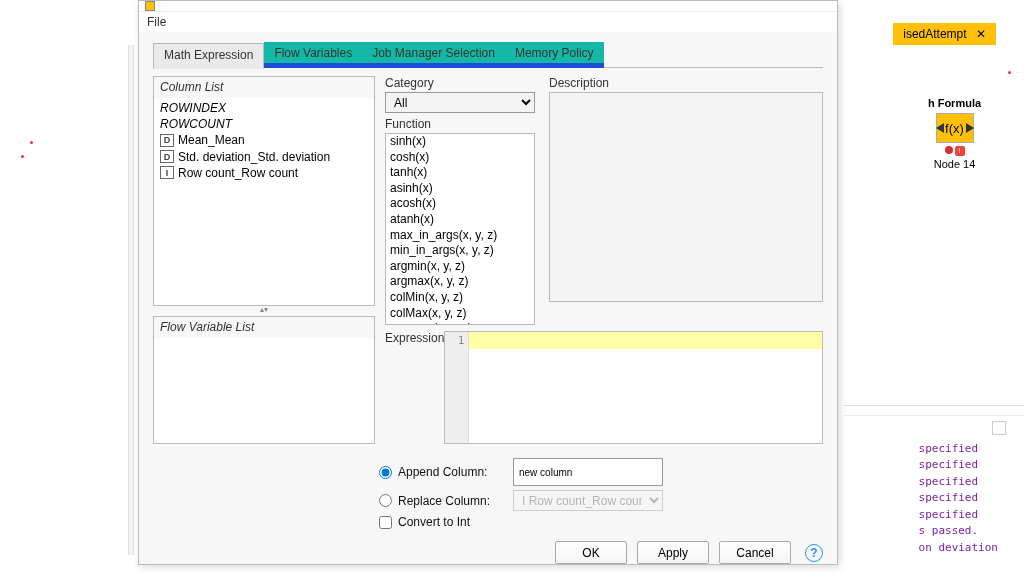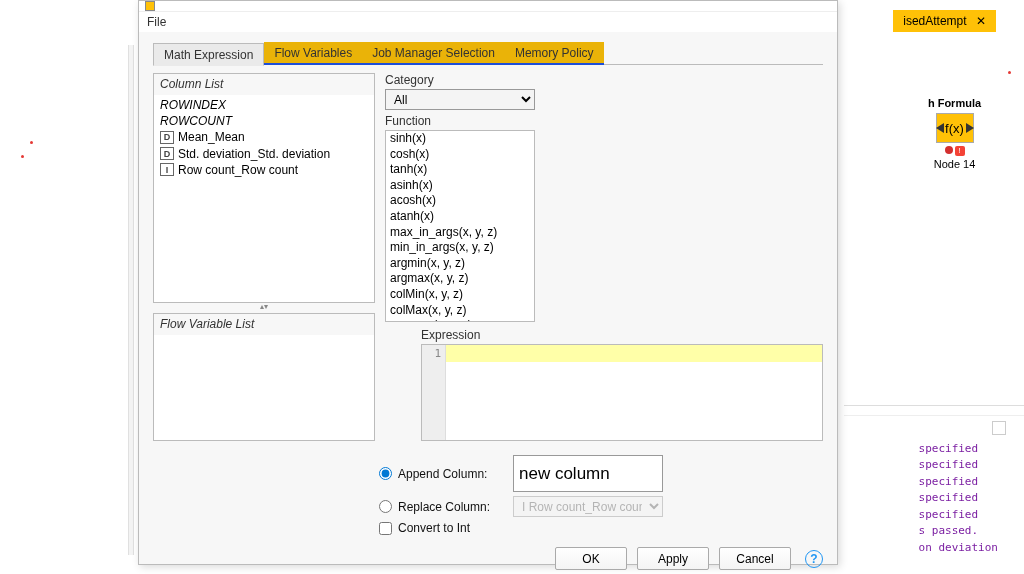--- a/index.html
+++ b/index.html
@@ -1,19 +1,19 @@
 <!DOCTYPE html>
 <html><head>
   <meta charset="utf-8">
   <style>
     * { box-sizing: border-box; margin: 0; padding: 0; }
     body { font-family: "Segoe UI", Tahoma, sans-serif; font-size: 12px; background: #fff; width: 1024px; height: 574px; overflow: hidden; position: relative; }
     
     
-    .bg-tab { position: absolute; top: 10px; right: 28px; background: #ffc107; color: #000; padding: 4px 10px; font-size: 12px; }
+    .bg-tab { position: absolute; top: 23px; right: 28px; background: #ffc107; color: #000; padding: 4px 10px; font-size: 12px; }
     .bg-tab .close { margin-left: 6px; }
     .bg-node { position: absolute; top: 97px; right: 32px; width: 75px; text-align: center; font-size: 11px; }
     .bg-node-title { font-weight: bold; margin-bottom: 4px; }
     .bg-node-icon { width: 38px; height: 30px; background: #ffc107; border: 1px solid #aaa; margin: 2px auto; display: flex; align-items: center; justify-content: center; position: relative; font-size: 13px; }
     .bg-node-icon::before, .bg-node-icon::after { content: ''; position: absolute; width: 8px; height: 0; border-top: 5px solid transparent; border-bottom: 5px solid transparent; }
     .bg-node-icon::before { left: -9px; border-right: 8px solid #333; }
     .bg-node-icon::after { right: -9px; border-left: 8px solid #333; }
     .bg-node-status { margin: 3px auto 2px; display: flex; justify-content: center; gap: 2px; }
     .bg-node-status span { width: 8px; height: 8px; border-radius: 50%; }
     .bg-node-status .red { background: #d32f2f; }
@@ -23,21 +23,21 @@
     .sep-line { position: absolute; top: 405px; right: 0; width: 180px; border-top: 1px solid #ddd; }
     .sep-line2 { position: absolute; top: 415px; right: 0; width: 180px; border-top: 1px solid #eee; }
     .vbar { position: absolute; top: 45px; left: 128px; width: 6px; height: 510px; background: #f3f3f3; border-left:1px solid #e0e0e0; border-right:1px solid #e0e0e0;}
     
     
     .dialog { position: absolute; top: 0; left: 138px; width: 700px; height: 565px; background: #f7f7f7; border: 1px solid #bbb; box-shadow: 2px 2px 8px rgba(0,0,0,0.15); display: flex; flex-direction: column; }
     .titlebar { height: 14px; background: #fff; border-bottom: 1px solid #eee; display:flex; align-items:center; padding-left:6px;}
     .titlebar-ico { width: 10px; height: 10px; background: #ffc107; border: 1px solid #888; }
     .menubar { padding: 3px 8px; background: #fff; font-size: 12px; color: #333; }
     .tabstrip { display: flex; padding: 8px 14px 4px; margin-top: 2px; }
-    .tab { padding: 4px 10px 3px; font-size: 12px; color: #333; cursor: pointer; border-bottom: 2px solid #1d4ed8; background: #eab308;}
+    .tab { padding: 4px 10px 3px; font-size: 12px; color: #333; cursor: pointer; border-bottom: 5px solid #1d4ed8; background: #14b8a6;}
     .tab.active { background: #eaeaea; border: 1px solid #bbb; border-bottom: 1px solid #eaeaea; position: relative; top: 1px; }
     .tab-underline { flex: 1; border-bottom: 1px solid #bbb; }
     
     .content { flex: 1; display: grid; grid-template-columns: 222px 1fr; gap: 0; padding: 4px 14px 8px; }
     .leftcol { display: flex; flex-direction: column; gap: 0; }
     .panel { border: 1px solid #bbb; background: #fff; display: flex; flex-direction: column; }
     .panel-header { font-size: 12px; color: #333; padding: 3px 6px; background: #f7f7f7; border-bottom: 1px solid transparent; font-style: italic;}
     .panel.raised { border: 1px solid #bbb; background: #fff; }
     .panel.column-list { height: 230px; margin-bottom: 0;}
     .panel.flow-var { flex: 1; margin-top: 4px; min-height: 128px;}
@@ -51,29 +51,29 @@
     .rightcol { display: flex; flex-direction: column; padding-left: 10px; }
     .rc-row1 { display: flex; gap: 14px; }
     .rc-cat { width: 150px; }
     .rc-desc { flex: 1; }
     .lbl { font-size: 12px; color: #333; margin-bottom: 2px; display: block; }
     select.cat { width: 100%; height: 21px; border: 1px solid #999; background: #f4f4f4; font-size: 12px; padding: 2px 4px; }
     .desc-box { border: 1px solid #bbb; background: #f4f4f4; height: 210px; }
     .func-box { border: 1px solid #bbb; background: #fff; height: 192px; overflow-y: scroll; margin-top: 2px; font-size: 12px; }
     .func-box div { padding: 0 4px; line-height: 1.3; }
     .rc-func { width: 150px; }
-    .expr-section { margin-top: 6px; flex: 1; display: flex; flex-direction: column; margin-left: 36px; }
+    .expr-section { margin-top: 6px; flex: 1; display: flex; flex-direction: row; }
     .expr-box { border: 1px solid #bbb; background: #fff; flex: 1; min-height: 96px; position: relative; display: flex; overflow-y: scroll;}
     .gutter { width: 24px; background: #eee; border-right: 1px solid #ddd; text-align: right; padding: 2px 4px; font-size: 11px; color: #888; font-family: Consolas, monospace; }
     .expr-line { flex: 1; background: linear-gradient(#ffffa8, #ffffa8 17px, #fff 17px); padding: 2px 4px; font-family: Consolas, monospace; font-size: 12px; }
     
     .bottom-opts { padding: 2px 14px 2px 240px;}
     .opt-row { display: flex; align-items: center; gap: 8px; margin: 4px 0; font-size: 12px; }
     .opt-row label { display:flex; align-items:center; gap:6px; min-width: 126px; color: #111; }
-    .opt-row input[type="text"] { width: 150px; height: 37px; border: 1px solid #999; padding: 1px 5px; font-size: 17px; }
+    .opt-row input[type="text"] { width: 150px; height: 28px; border: 1px solid #999; padding: 1px 5px; font-size: 10px; }
     .opt-row select { width: 150px; height: 21px; border: 1px solid #bbb; background: #f4f4f4; color: #888; font-size: 12px; padding: 1px 4px; }
     .opt-row select:disabled { color: #999; }
     input[type="radio"], input[type="checkbox"] { width: 13px; height: 13px; accent-color: #0078d4;}
     
     .btn-row { display: flex; justify-content: flex-end; gap: 10px; padding: 6px 14px 10px; align-items: center; }
     .btn { width: 72px; height: 23px; border: 1px solid #aaa; background: linear-gradient(#fff, #f4f4f4); border-radius: 2px; font-size: 12px; cursor: pointer; }
     .help-ic { width: 18px; height: 18px; border: 1.5px solid #2196f3; border-radius: 50%; color: #2196f3; display: inline-flex; align-items: center; justify-content: center; font-size: 12px; font-weight: bold; margin-left: 4px; cursor: pointer; }
     
     
     .dot { position: absolute; width: 3px; height: 3px; background: #e53935; border-radius: 50%; }
@@ -183,20 +183,24 @@
               <div>min_in_args(x, y, z)</div>
               <div>argmin(x, y, z)</div>
               <div>argmax(x, y, z)</div>
               <div>colMin(x, y, z)</div>
               <div>colMax(x, y, z)</div>
               <div>average(x, y, z)</div>
 
             </div>
           </div>
         </div>
+        <div class="rc-desc">
+          <span class="lbl">Description</span>
+          <div class="desc-box"></div>
+        </div>
       </div>
 
       <div class="expr-section">
         <span class="lbl">Expression</span>
         <div class="expr-box">
           <div class="gutter">1</div>
           <div class="expr-line"></div>
         </div>
       </div>
     </div>

